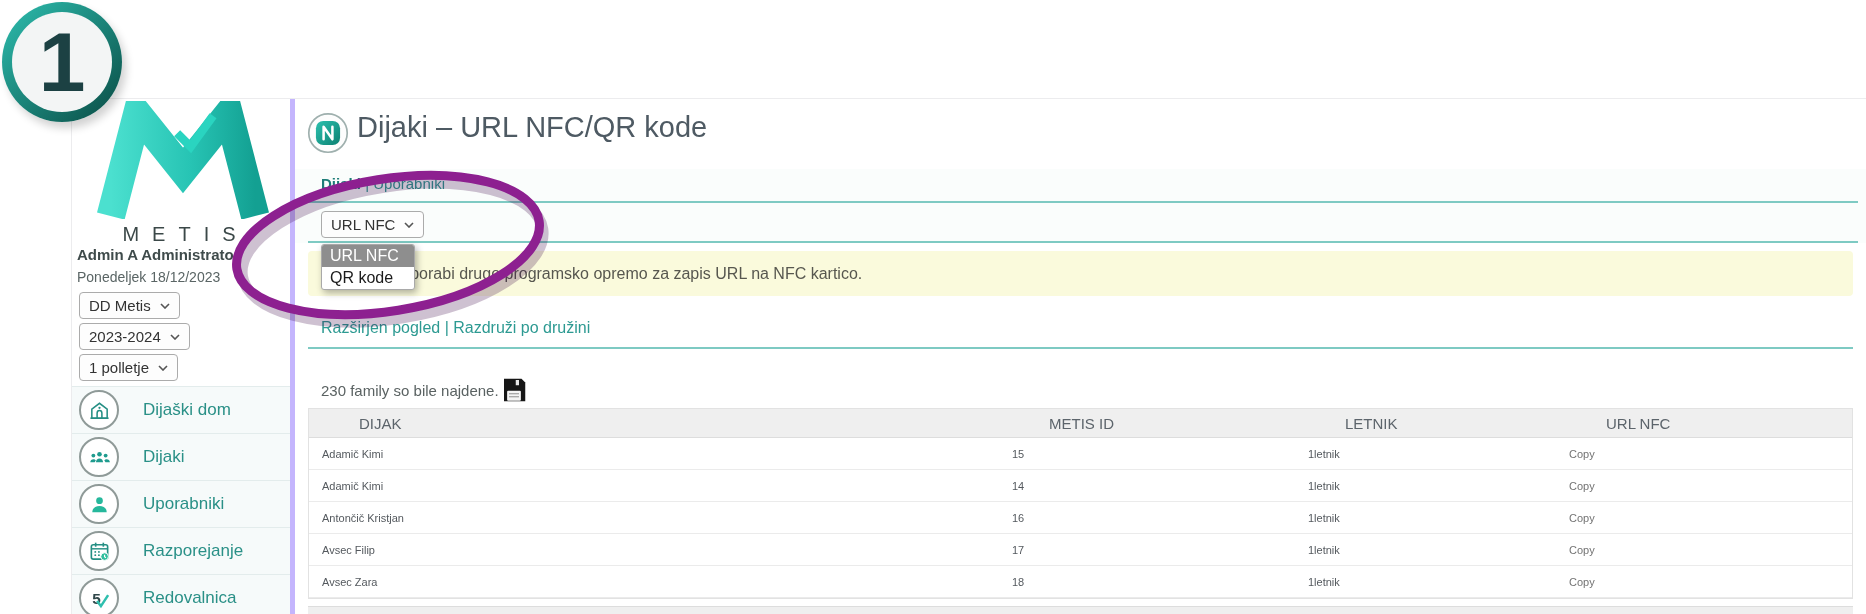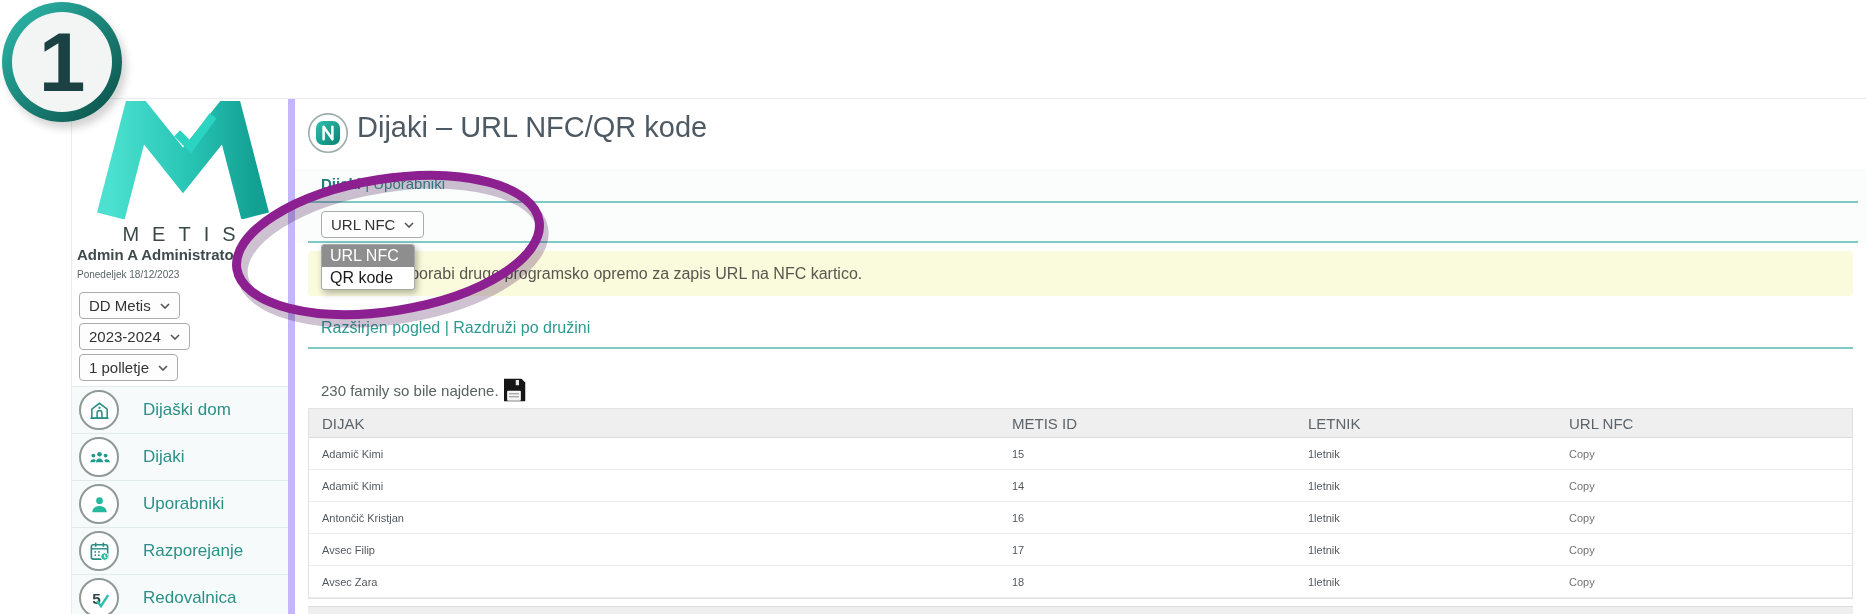--- a/index.html
+++ b/index.html
@@ -6,26 +6,26 @@
   html,body { width:1866px; height:614px; background:#fff; overflow:hidden;
               font-family:"Liberation Sans","DejaVu Sans",sans-serif; }
   .stage { position:relative; width:1866px; height:614px; background:#fff; }
 
   
   .app { position:absolute; left:71px; top:98px; right:0; bottom:0;
          background:#fff; border-top:1px solid #ececee; border-left:1px solid #ececee; }
 
   
   .sidebar { position:absolute; left:0; top:0; width:223px; bottom:0;
-             background:#fff; border-right:7px solid #c4b5fd; }
+             background:#fff; border-right:5px solid #c4b5fd; }
   .logo-m { position:absolute; left:16px; top:2px; }
   .logo-text { position:absolute; left:0; top:124px; width:214px; text-align:center;
                font-size:20px; letter-spacing:13px; padding-left:13px; color:#3b4848; }
   .user-name { position:absolute; left:5px; top:147px; font-size:15px; font-weight:bold; color:#3f4b4b; }
-  .user-date { position:absolute; left:5px; top:170px; font-size:10px; color:#5a6565; }
+  .user-date { position:absolute; left:5px; top:170px; font-size:14px; color:#5a6565; }
 
   .fake-select { display:inline-flex; align-items:center; gap:9px; background:#fdfdfd;
                  border:1px solid #ababab; border-radius:4px; padding:4px 9px;
                  font-size:15px; color:#333; cursor:pointer; white-space:nowrap; }
   .side-sel-1 { position:absolute; left:7px; top:193px; }
   .side-sel-2 { position:absolute; left:7px; top:224px; }
   .side-sel-3 { position:absolute; left:7px; top:255px; }
 
   .menu { position:absolute; left:0; top:287px; right:0; border-top:1px solid #e3ecec; }
   .menu-item { display:flex; align-items:center; height:47px; padding-left:7px; gap:24px;
@@ -71,21 +71,21 @@
   .search-input { width:100%; height:100%; border:1px solid #c9cfcf; border-radius:3px;
                   padding:0 30px 0 9px; font-size:15px; color:#333; background:#fff;
                   font-family:"Liberation Sans","DejaVu Sans",sans-serif; }
   .search-input::placeholder { color:#8a9595; }
   .search-icon { position:absolute; right:5px; top:3px; cursor:pointer; }
 
   .data-table { position:absolute; left:13px; top:309px; width:1545px;
                 border:1px solid #e2e2e2; background:#fff; }
   .trow { display:grid; grid-template-columns:690px 296px 261px 1fr; align-items:center; }
   .thead { background:#efefef; height:29px; border-bottom:1px solid #ddd; }
-  .thead .tcell { color:#5c646b; font-size:15px; }
+  .thead .tcell { color:#5c646b; font-size:15px;margin-left:37px; }
   .tbody-row { height:32px; border-bottom:1px solid #ebebeb; background:#fff; }
   .tcell { padding-left:13px; font-size:11px; color:#54595e; white-space:nowrap; overflow:hidden; }
   .copy-link { color:#737373; cursor:pointer; }
   .partial-strip { position:absolute; left:13px; top:507px; width:1545px; height:10px;
                    background:#efefef; border-top:1px solid #ddd; }
 
   
   .badge { position:absolute; left:2px; top:2px; width:120px; height:120px; border-radius:50%;
            background:linear-gradient(135deg,#2ab3a5 10%,#0d564e 90%); padding:10px;
            box-shadow:4px 6px 9px rgba(0,0,0,.18); z-index:60; }

